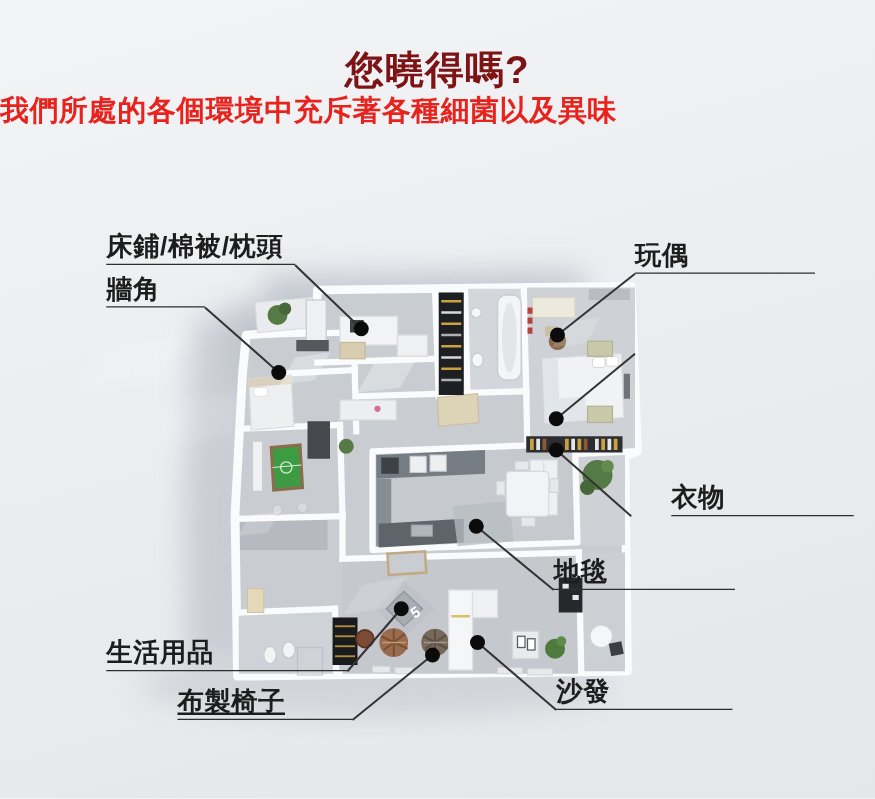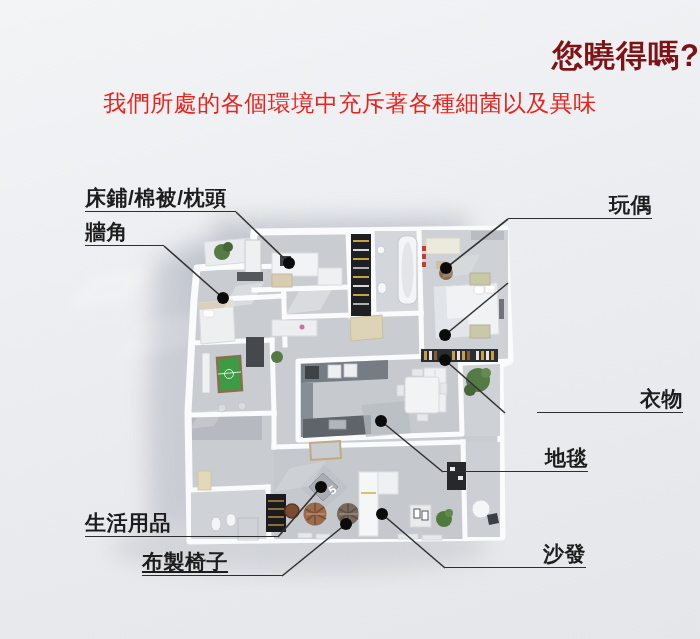--- a/index.html
+++ b/index.html
@@ -2,34 +2,34 @@
 <html><head>
 <meta charset="utf-8">
 <style>
   html,body{margin:0;padding:0;}
   .stage{
     position:relative;width:700px;height:639px;overflow:hidden;
     background:linear-gradient(165deg,#f3f4f6 0%,#ecedf0 45%,#e5e6e9 100%);
     font-family:"Liberation Sans","DejaVu Sans",sans-serif;
   }
   .title{
-    position:absolute;left:0;right:0;top:35px;text-align:right;
+    position:absolute;left:0;right:0;top:35px;text-align:center;
     font-size:31px;font-weight:bold;color:#7d1315;letter-spacing:1px;
   }
   .subtitle{
-    position:absolute;left:0;right:0;top:88px;text-align:center;
-    font-size:23px;font-weight:normal;color:#e8231d;letter-spacing:0.5px;
+    position:absolute;left:0;right:0;top:73px;text-align:left;
+    font-size:23px;font-weight:bold;color:#e8231d;letter-spacing:0.5px;
   }
   svg.plan{position:absolute;left:0;top:0;}
   .callout{
     position:absolute;height:26px;box-sizing:border-box;
     font-size:21px;font-weight:bold;color:#1d1d1d;line-height:23px;
     border-bottom:1.6px solid #2e2e2e;white-space:nowrap;letter-spacing:0.5px;
   }
-  .c-right{text-align:right;}
+  .c-right{text-align:left;}
   #c0{left:85px;top:186px;width:151px;}
   #c1{left:85px;top:220px;width:79px;}
   #c2{left:508px;top:193px;width:144px;}
   #c3{left:508px;top:257px;width:144px;}
   #c4{left:505px;top:387px;width:146px;margin-left:32px;}
   #c5{left:443px;top:446px;width:145px;}
   #c6{left:445px;top:542px;width:141px;}
   #c7{left:85px;top:511px;width:193px;}
   #c8{left:142px;top:550px;width:140px;text-decoration:underline;}
 </style>

